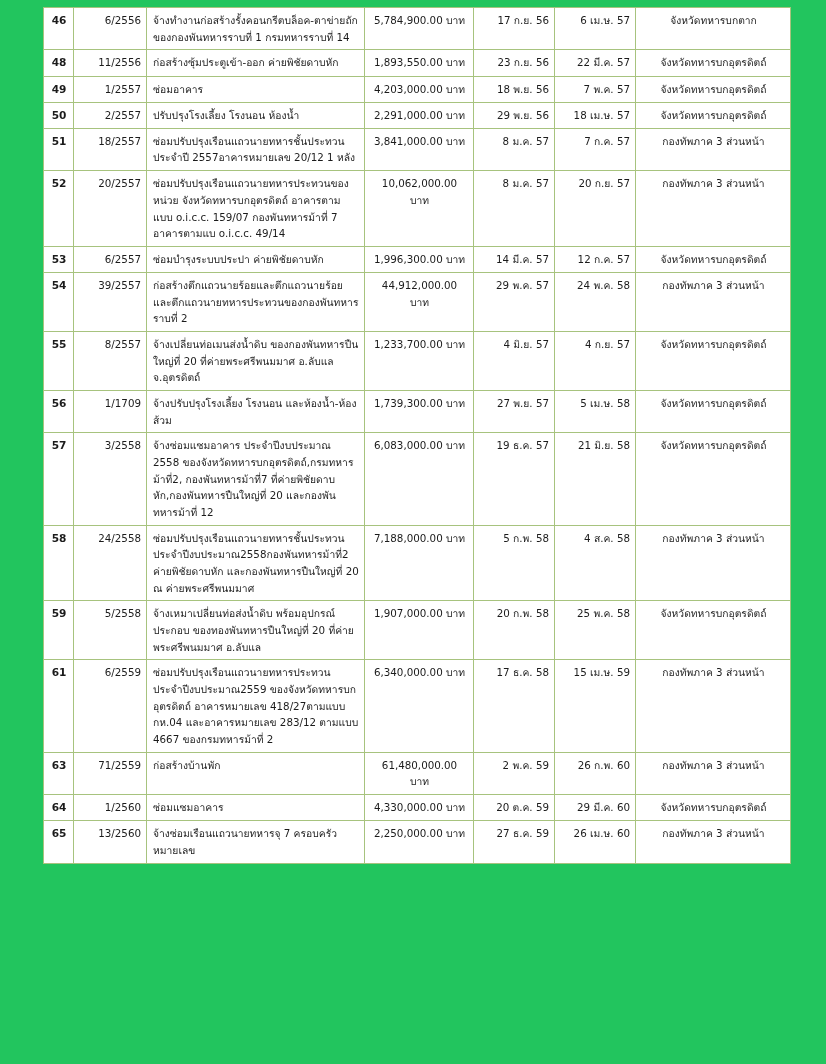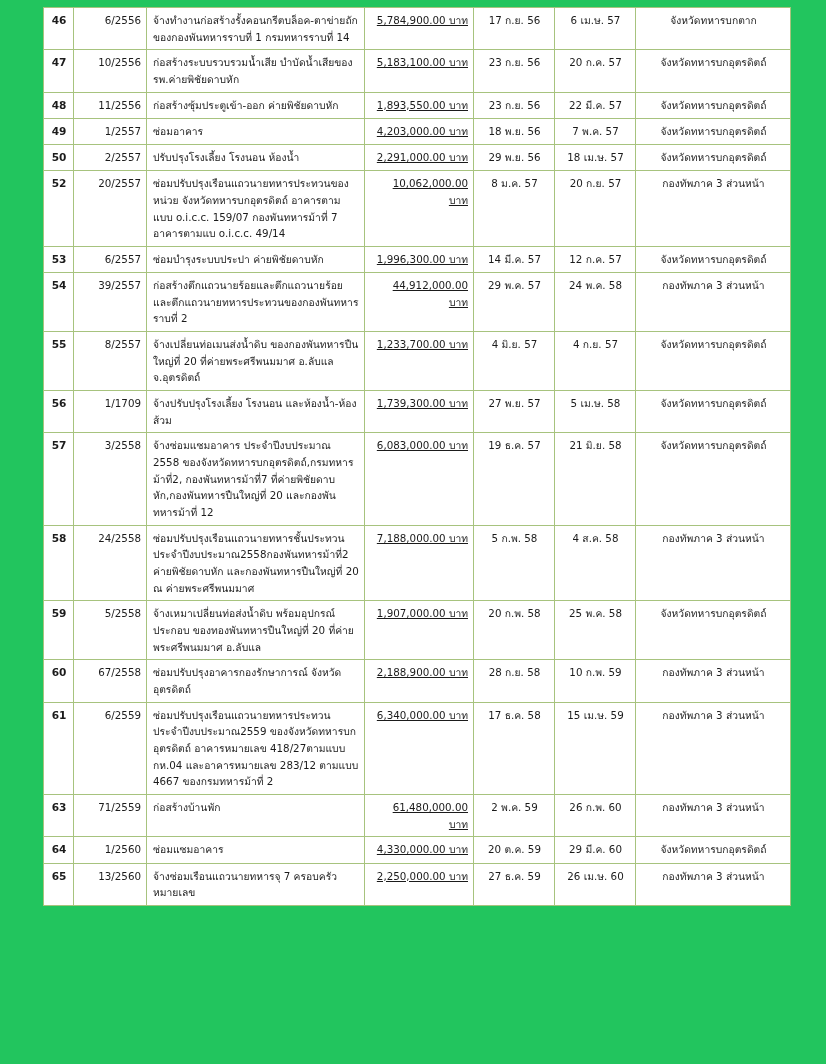--- a/index.html
+++ b/index.html
@@ -58,22 +58,22 @@
 
   td.no {
     text-align: center;
     font-weight: bold;
     font-size: 10.6px;
     padding-left: 2px;
     padding-right: 2px;
   }
   td.ref     { text-align: right; }
   td.desc    { text-align: left; }
-  td.amount  { text-align: right; text-decoration: underline; }
-  td.date    { text-align: center; }
+  td.amount  { text-align: center; }
+  td.date    { text-align: right; }
   td.agency  { text-align: center; }
 
   
   tr.clipped td {
     border-bottom: 1px solid #a7c37e;
   }
 </style>
 </head>
 <body>
 
@@ -91,29 +91,20 @@
     <tbody id="table-body">
         <tr class="shaded">
           <td class="no">46</td>
           <td class="ref">6/2556</td>
           <td class="desc">จ้างทำงานก่อสร้างรั้งคอนกรีตบล็อค-ตาข่ายถักของกองพันทหารราบที่ 1 กรมทหารราบที่ 14</td>
           <td class="amount">5,784,900.00 บาท</td>
           <td class="date">17 ก.ย. 56</td>
           <td class="date">6 เม.ษ. 57</td>
           <td class="agency">จังหวัดทหารบกตาก</td>
         </tr>
-        <tr>
-          <td class="no">47</td>
-          <td class="ref">10/2556</td>
-          <td class="desc">ก่อสร้างระบบรวบรวมน้ำเสีย บำบัดน้ำเสียของรพ.ค่ายพิชัยดาบหัก</td>
-          <td class="amount">5,183,100.00 บาท</td>
-          <td class="date">23 ก.ย. 56</td>
-          <td class="date">20 ก.ค. 57</td>
-          <td class="agency">จังหวัดทหารบกอุตรดิตถ์</td>
-        </tr>
         <tr class="shaded">
           <td class="no">48</td>
           <td class="ref">11/2556</td>
           <td class="desc">ก่อสร้างซุ้มประตูเข้า-ออก ค่ายพิชัยดาบหัก</td>
           <td class="amount">1,893,550.00 บาท</td>
           <td class="date">23 ก.ย. 56</td>
           <td class="date">22 มี.ค. 57</td>
           <td class="agency">จังหวัดทหารบกอุตรดิตถ์</td>
         </tr>
         <tr>
@@ -127,20 +118,29 @@
         </tr>
         <tr class="shaded">
           <td class="no">50</td>
           <td class="ref">2/2557</td>
           <td class="desc">ปรับปรุงโรงเลี้ยง โรงนอน ห้องน้ำ</td>
           <td class="amount">2,291,000.00 บาท</td>
           <td class="date">29 พ.ย. 56</td>
           <td class="date">18 เม.ษ. 57</td>
           <td class="agency">จังหวัดทหารบกอุตรดิตถ์</td>
         </tr>
+        <tr>
+          <td class="no">51</td>
+          <td class="ref">18/2557</td>
+          <td class="desc">ซ่อมปรับปรุงเรือนแถวนายทหารชั้นประทวน ประจำปี 2557อาคารหมายเลข 20/12 1 หลัง</td>
+          <td class="amount">3,841,000.00 บาท</td>
+          <td class="date">8 ม.ค. 57</td>
+          <td class="date">7 ก.ค. 57</td>
+          <td class="agency">กองทัพภาค 3 ส่วนหน้า</td>
+        </tr>
         <tr class="shaded">
           <td class="no">52</td>
           <td class="ref">20/2557</td>
           <td class="desc">ซ่อมปรับปรุงเรือนแถวนายทหารประทวนของหน่วย จังหวัดทหารบกอุตรดิตถ์ อาคารตามแบบ o.i.c.c. 159/07 กองพันทหารม้าที่ 7 อาคารตามแบ o.i.c.c. 49/14</td>
           <td class="amount">10,062,000.00 บาท</td>
           <td class="date">8 ม.ค. 57</td>
           <td class="date">20 ก.ย. 57</td>
           <td class="agency">กองทัพภาค 3 ส่วนหน้า</td>
         </tr>
         <tr>
@@ -198,29 +198,20 @@
           <td class="agency">กองทัพภาค 3 ส่วนหน้า</td>
         </tr>
         <tr>
           <td class="no">59</td>
           <td class="ref">5/2558</td>
           <td class="desc">จ้างเหมาเปลี่ยนท่อส่งน้ำดิบ พร้อมอุปกรณ์ประกอบ ของทองพันทหารปืนใหญ่ที่ 20 ที่ค่ายพระศรีพนมมาศ อ.ลับแล</td>
           <td class="amount">1,907,000.00 บาท</td>
           <td class="date">20 ก.พ. 58</td>
           <td class="date">25 พ.ค. 58</td>
           <td class="agency">จังหวัดทหารบกอุตรดิตถ์</td>
-        </tr>
-        <tr class="shaded">
-          <td class="no">60</td>
-          <td class="ref">67/2558</td>
-          <td class="desc">ซ่อมปรับปรุงอาคารกองรักษาการณ์ จังหวัดอุตรดิตถ์</td>
-          <td class="amount">2,188,900.00 บาท</td>
-          <td class="date">28 ก.ย. 58</td>
-          <td class="date">10 ก.พ. 59</td>
-          <td class="agency">กองทัพภาค 3 ส่วนหน้า</td>
         </tr>
         <tr>
           <td class="no">61</td>
           <td class="ref">6/2559</td>
           <td class="desc">ซ่อมปรับปรุงเรือนแถวนายทหารประทวน ประจำปีงบประมาณ2559 ของจังหวัดทหารบกอุตรดิตถ์ อาคารหมายเลข 418/27ตามแบบ กห.04 และอาคารหมายเลข 283/12 ตามแบบ 4667 ของกรมทหารม้าที่ 2</td>
           <td class="amount">6,340,000.00 บาท</td>
           <td class="date">17 ธ.ค. 58</td>
           <td class="date">15 เม.ษ. 59</td>
           <td class="agency">กองทัพภาค 3 ส่วนหน้า</td>
         </tr>

